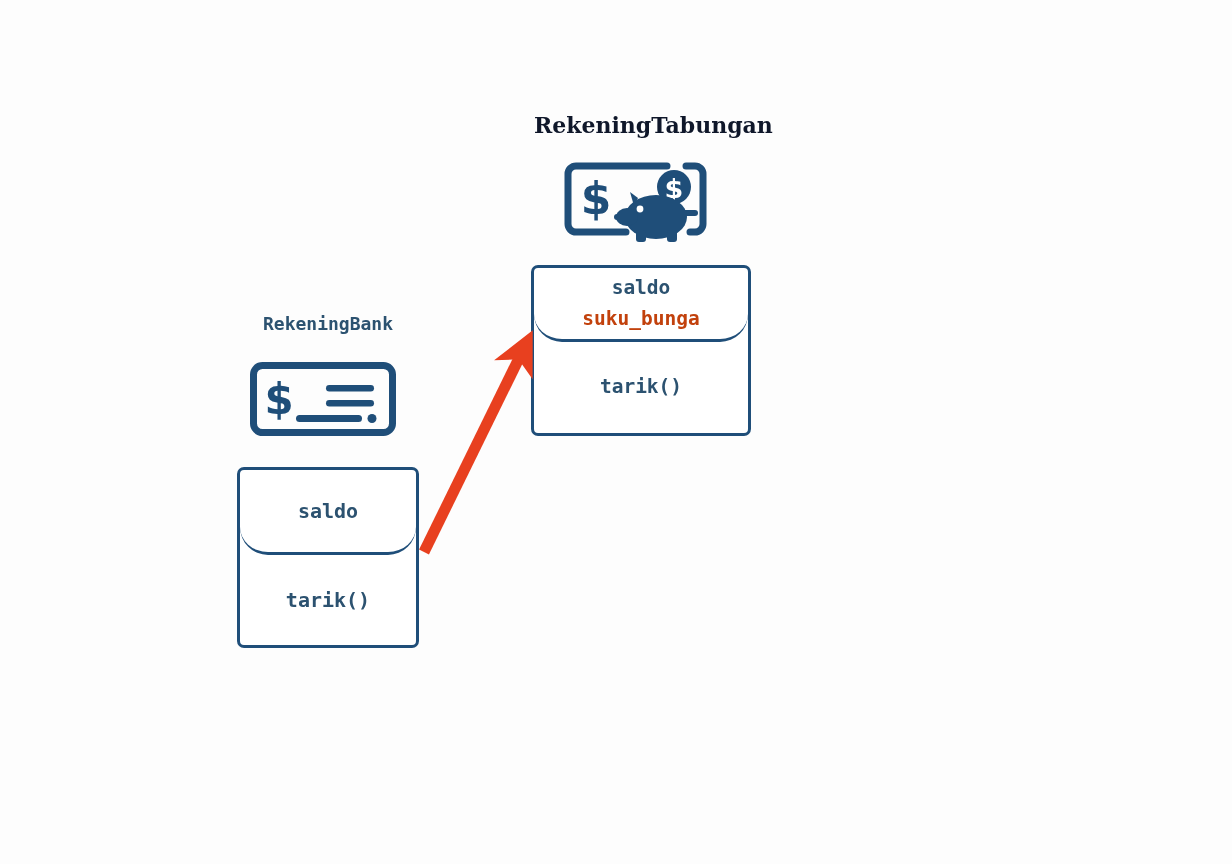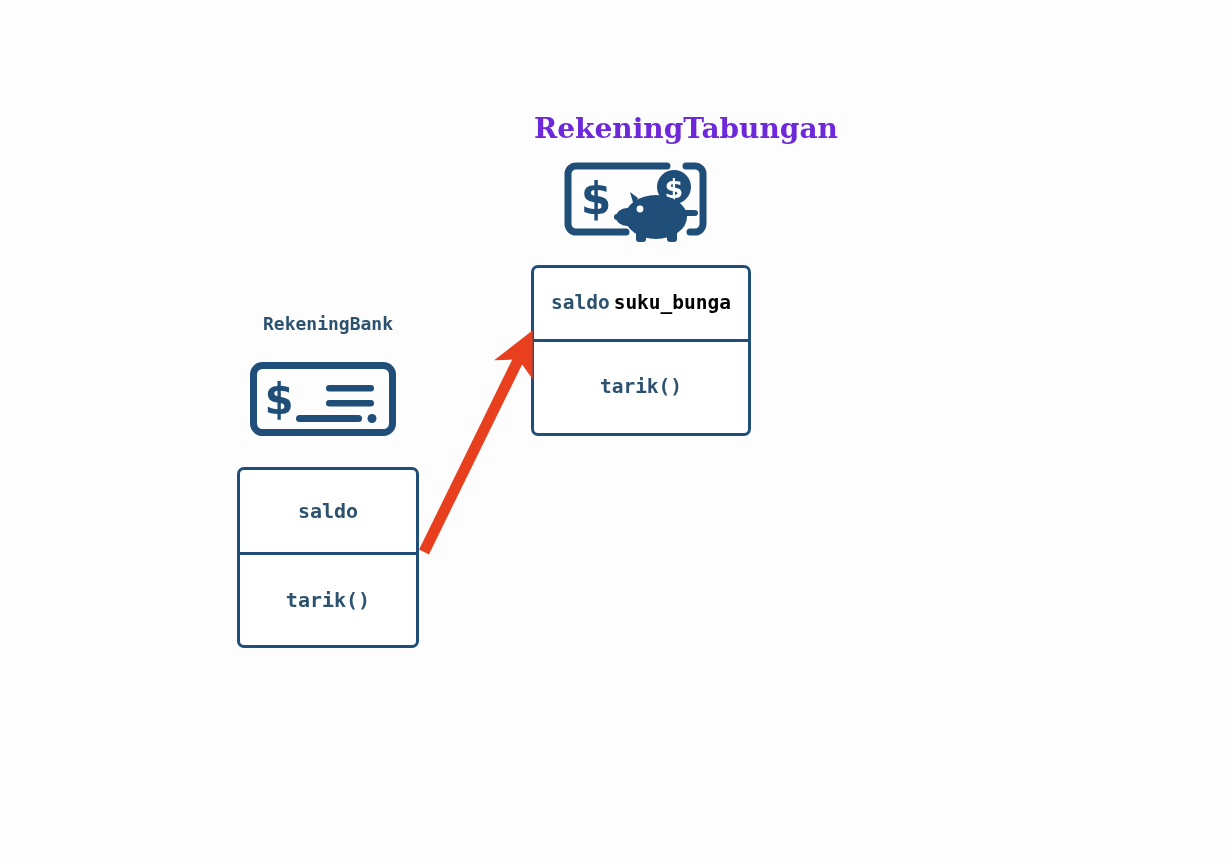--- a/index.html
+++ b/index.html
@@ -35,22 +35,22 @@
     font-family: "DejaVu Sans Mono", monospace;
     font-size: 18px;
     color: #2c5270;
   }
   #title-rekeningtabungan {
     left: 534px;
     top: 112px;
     width: 214px;
     text-align: right;
     font-family: "DejaVu Serif", serif;
-    font-size: 28px;
-    color: #6d28d9;
+    font-size: 22px;
+    color: #0f172a;
   }
 
   
   .icon-wrap {
     position: absolute;
   }
   #icon-bank-check {
     left: 250px;
     top: 362px;
     width: 146px;
@@ -86,43 +86,44 @@
     height: 181px;
   }
   #box-rekeningtabungan {
     left: 531px;
     top: 265px;
     width: 220px;
     height: 171px;
   }
   .compartment {
     display: flex;
-    flex-direction: row;
+    flex-direction: column;
     align-items: center;
     justify-content: center;
     gap: 4px;
     box-sizing: border-box;
+    border-radius: 28px;
   }
   .compartment.attributes {
     border-bottom: 3px solid #1f4e79;
   }
   #box-rekeningbank .compartment.attributes { height: 85px; }
   #box-rekeningbank .compartment.operations { height: 90px; }
   #box-rekeningtabungan .compartment.attributes { height: 74px; }
   #box-rekeningtabungan .compartment.operations { height: 91px; }
 
   .member {
     font-family: "DejaVu Sans Mono", monospace;
     font-weight: bold;
     font-size: 20px;
     line-height: 1.35;
     white-space: nowrap;
   }
   .member.inherited { color: #2c5270; }
-  .member.own { color: #000000; }
+  .member.own { color: #c2410c; }
   #box-rekeningtabungan .member { font-size: 19.5px; }
 
   
   #inheritance-arrow {
     position: absolute;
     left: 400px;
     top: 320px;
     width: 160px;
     height: 250px;
     pointer-events: none;

